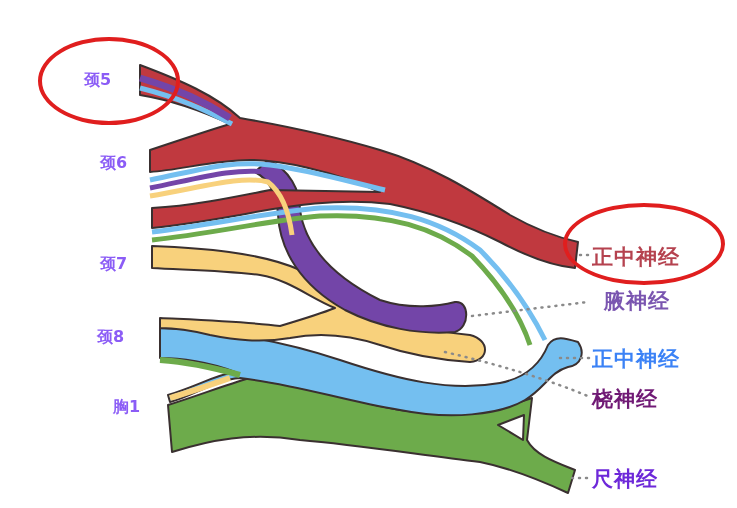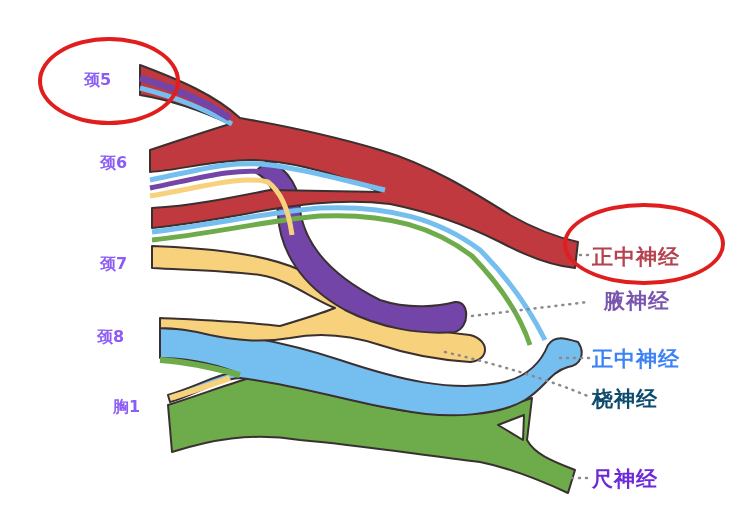--- a/index.html
+++ b/index.html
@@ -53,17 +53,17 @@
 
 <div class="root-label" style="left:84px; top:70px;">颈5</div>
 <div class="root-label" style="left:100px; top:153px;">颈6</div>
 <div class="root-label" style="left:100px; top:254px;">颈7</div>
 <div class="root-label" style="left:97px; top:327px;">颈8</div>
 <div class="root-label" style="left:113px; top:397px;">胸1</div>
 
 <div class="nerve-label" style="left:592px; top:243px; color:#b5424f;">正中神经</div>
 <div class="nerve-label" style="left:604px; top:287px; color:#7a55b0;">腋神经</div>
 <div class="nerve-label" style="left:592px; top:345px; color:#3b82f6;">正中神经</div>
-<div class="nerve-label" style="left:592px; top:385px; color:#0c4a6e;">桡神经</div>
+<div class="nerve-label" style="left:592px; top:385px; color:#701a75;">桡神经</div>
 <div class="nerve-label" style="left:592px; top:465px; color:#6d28d9;">尺神经</div>
 
 <div class="hl-ellipse" style="left:38px; top:37px; width:142px; height:88px;"></div>
 <div class="hl-ellipse" style="left:563px; top:203px; width:162px; height:82px;"></div>
 
 </body></html>

